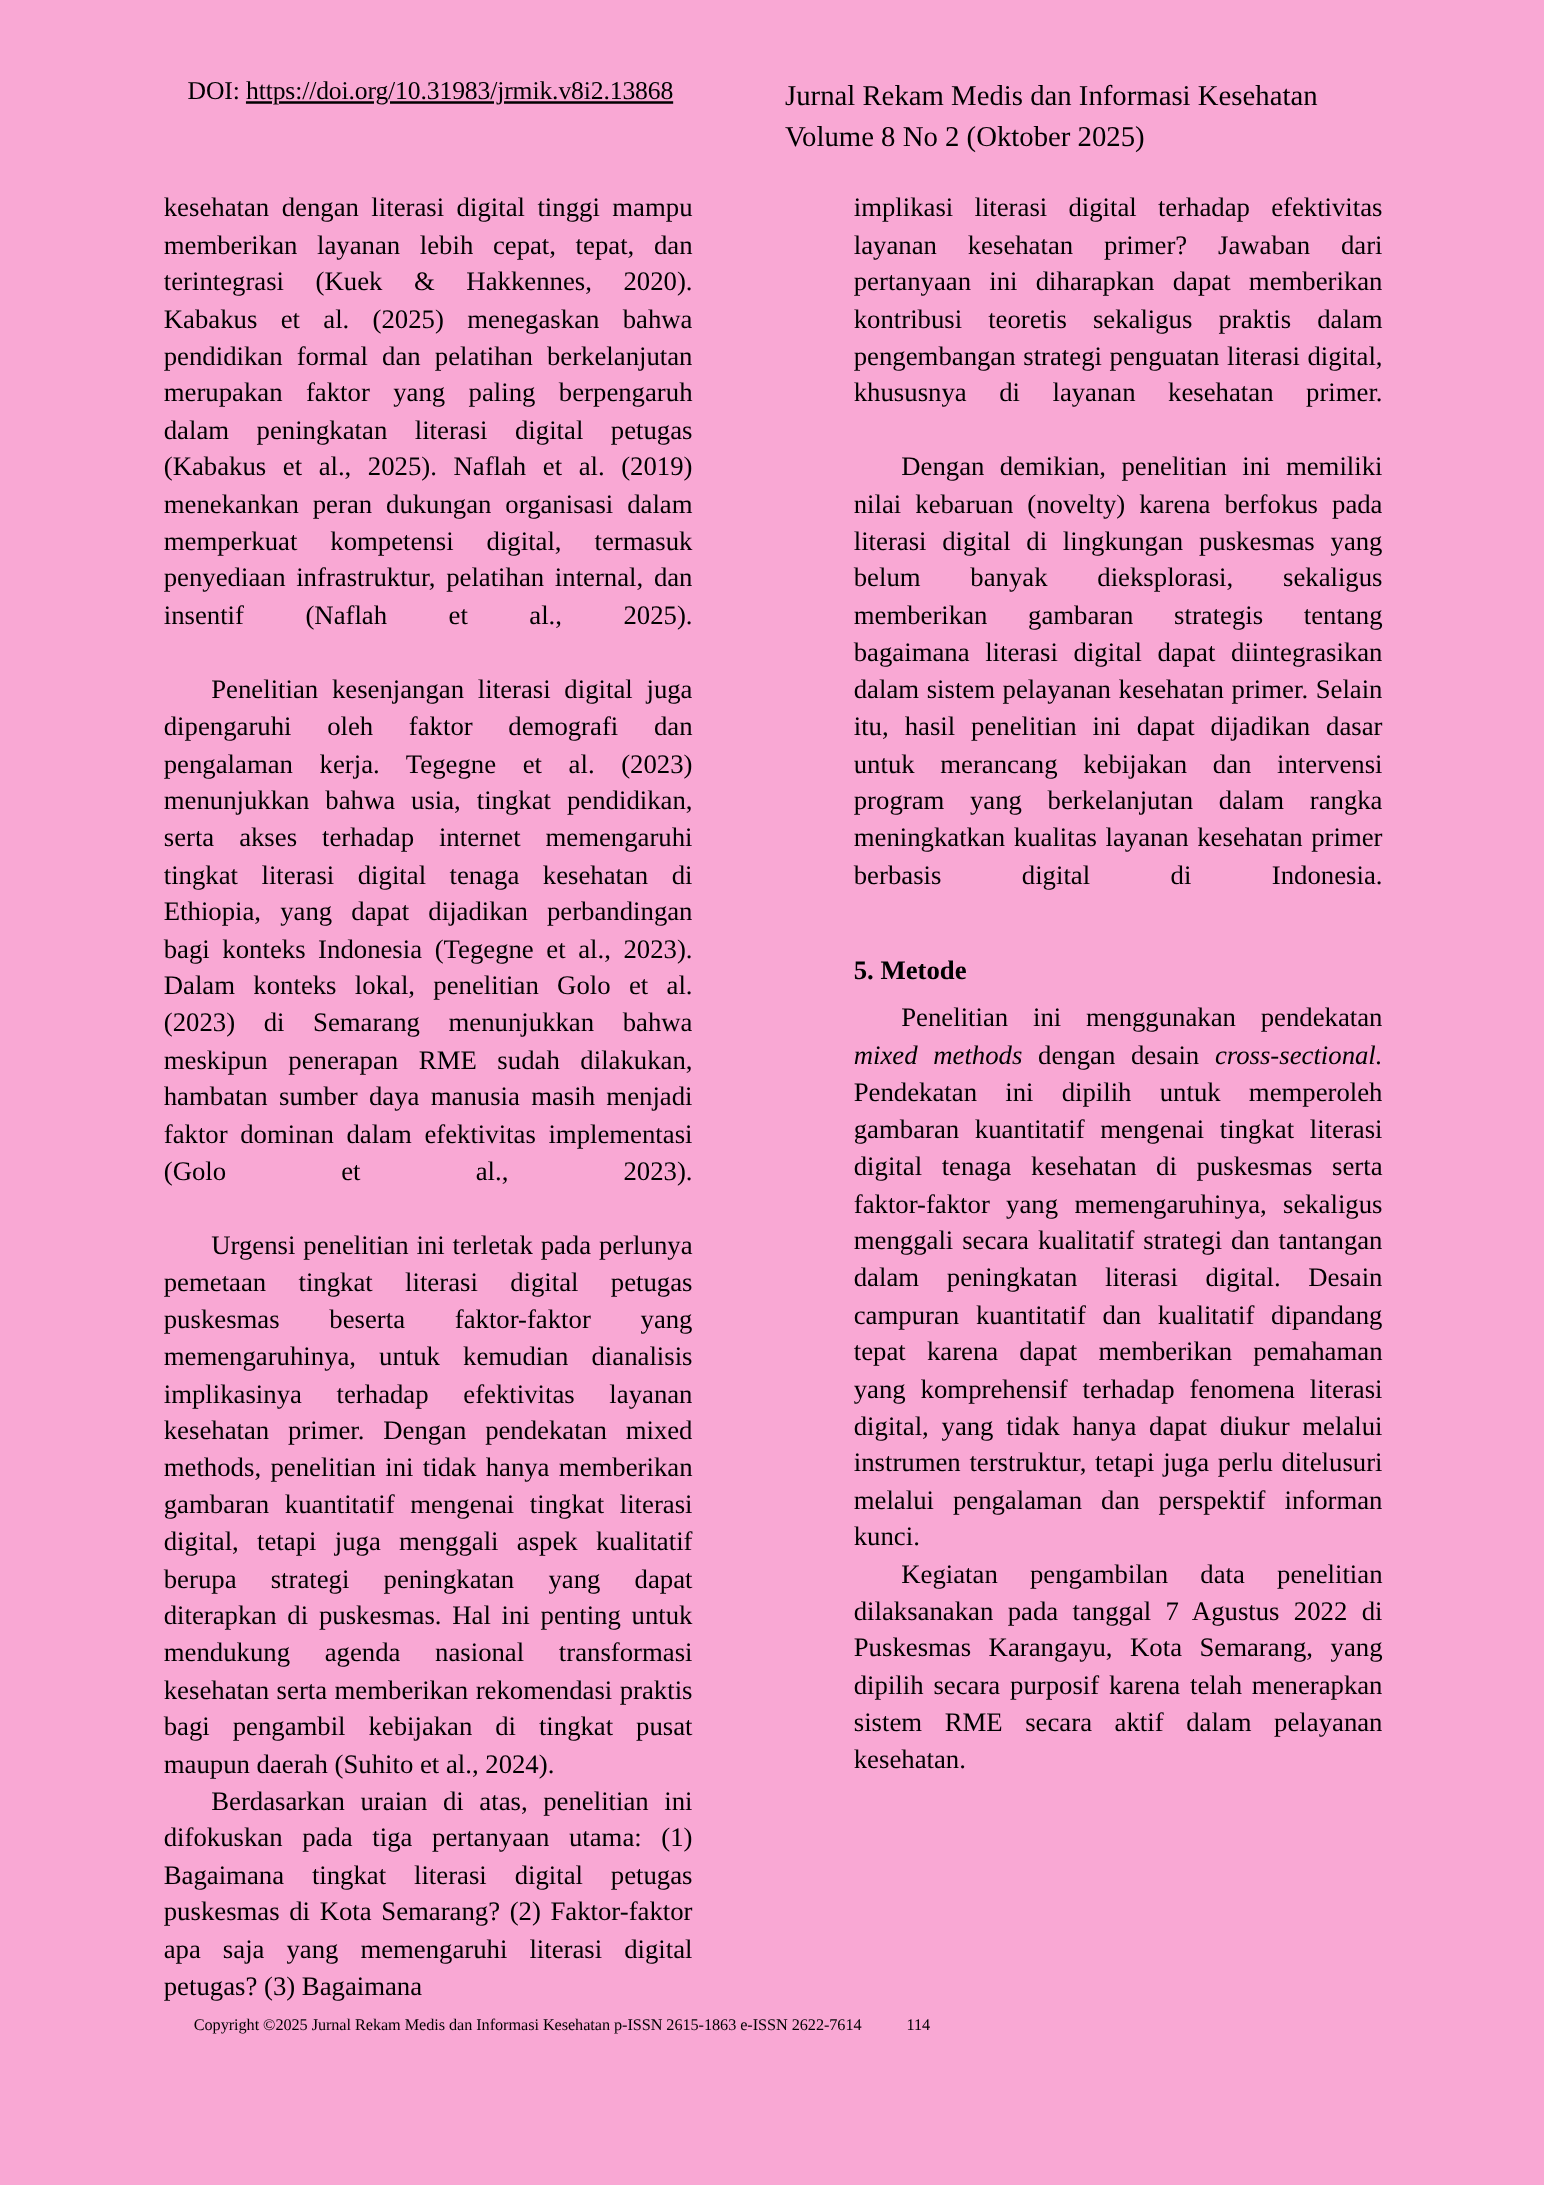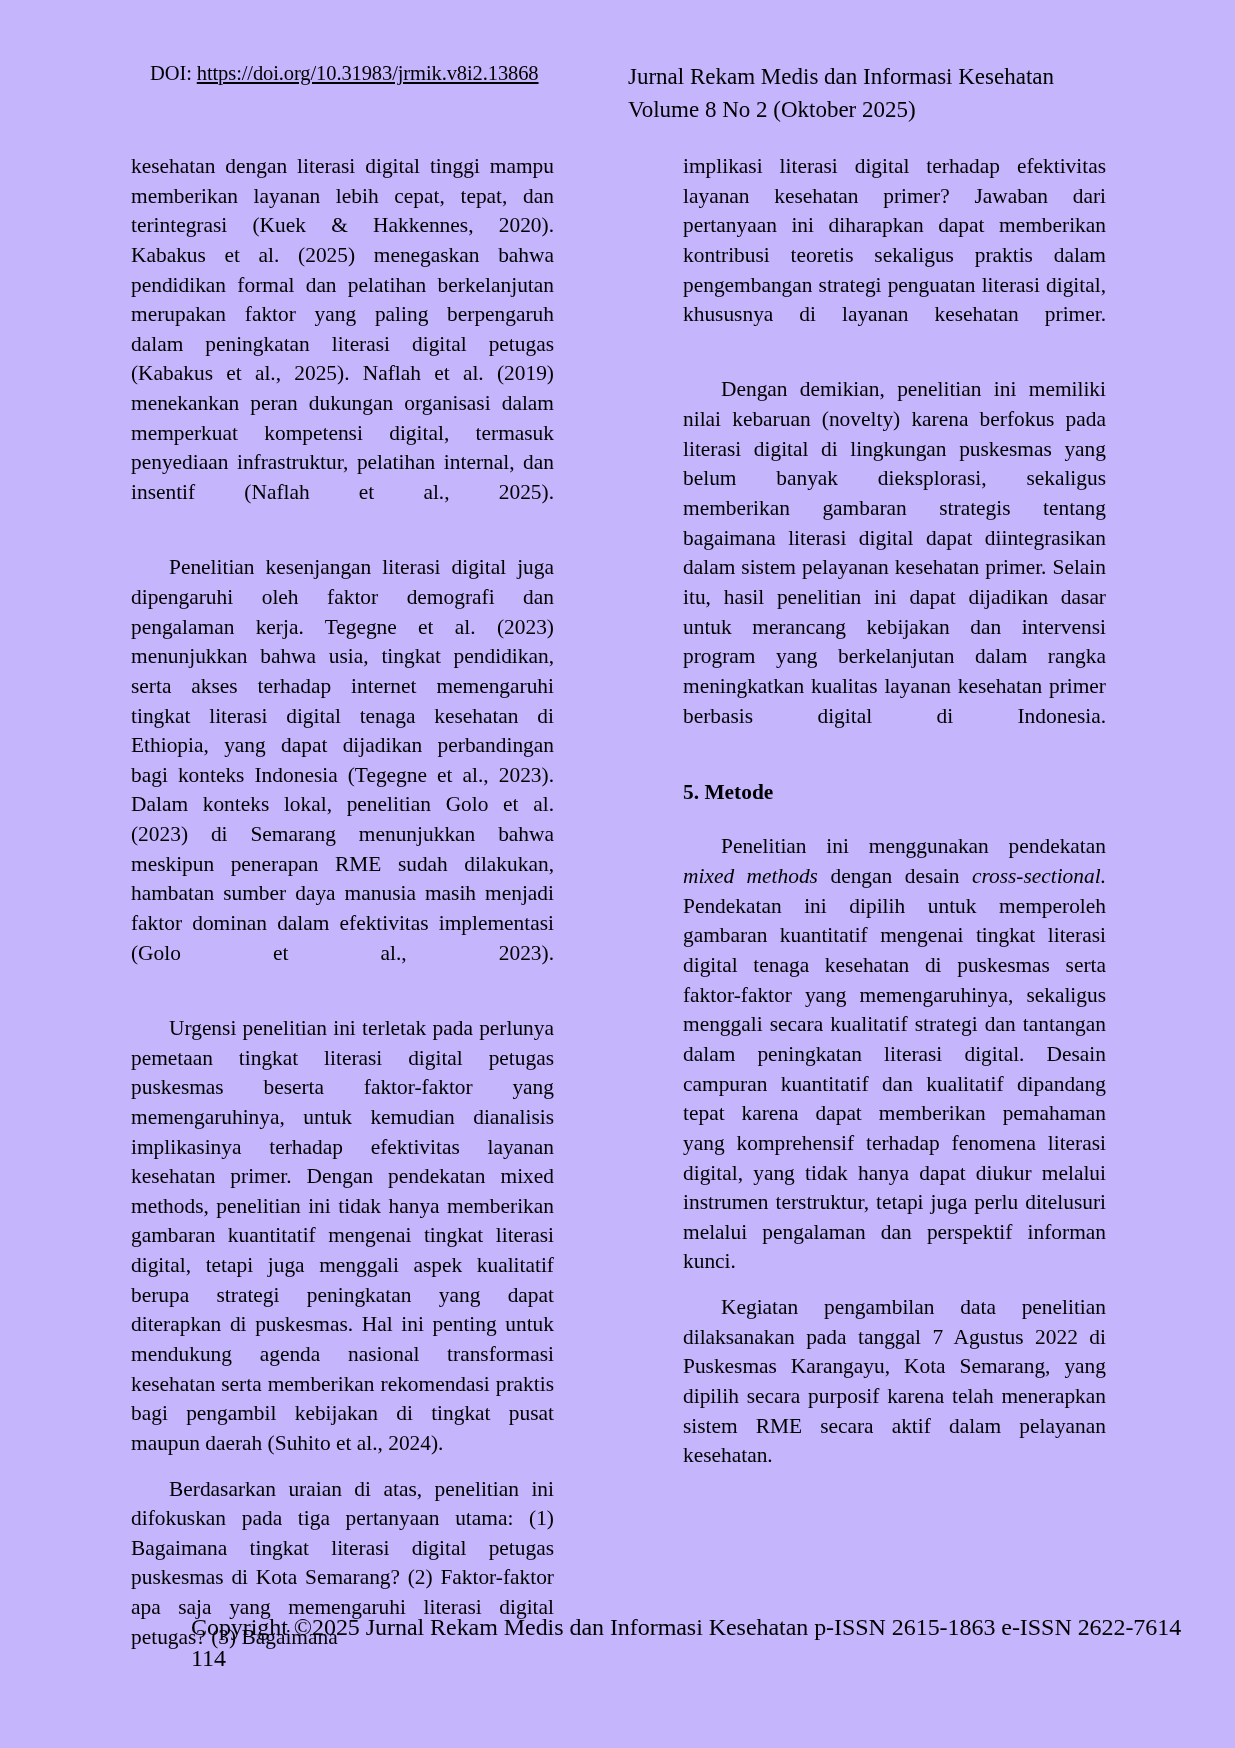--- a/index.html
+++ b/index.html
@@ -4,21 +4,21 @@
 <style>
   html, body {
     margin: 0;
     padding: 0;
     background: #ffffff;
   }
   .page {
     position: relative;
     width: 1235px;
     height: 1748px;
-    background: #c4b5fd;
+    background: #f9a8d4;
     box-sizing: border-box;
     font-family: "Liberation Serif", "DejaVu Serif", serif;
     color: #000000;
     overflow: hidden;
   }
 
   
   .header {
     position: absolute;
     left: 150px;
@@ -64,21 +64,20 @@
     text-align: justify;
     text-justify: inter-word;
     hyphens: none;
   }
   .col p {
     margin: 0;
     text-indent: 0;
   }
   .col p.indent {
     text-indent: 38px;
-    margin-top: 16px;
   }
   .heading {
     font-weight: bold;
     margin: 0;
     padding-top: 17px;
     padding-bottom: 9px;
     text-align: left;
   }
   .ital { font-style: italic; }
   .bold { font-weight: bold; }
@@ -90,25 +89,24 @@
     width: 100%;
   }
   .col p.noafter::after { content: none; }
 
   
   .footer {
     position: absolute;
     left: 155px;
     top: 1612px;
     width: 930px;
-    font-size: 24px;
+    font-size: 13px;
     line-height: 1.3;
     letter-spacing: -0.05px;
     display: flex;
-    flex-direction: column;
     align-items: baseline;
   }
   .footer-text { white-space: nowrap; }
   .footer-page {
     margin-left: 36px;
     white-space: nowrap;
   }
 </style>
 </head>
 <body>

